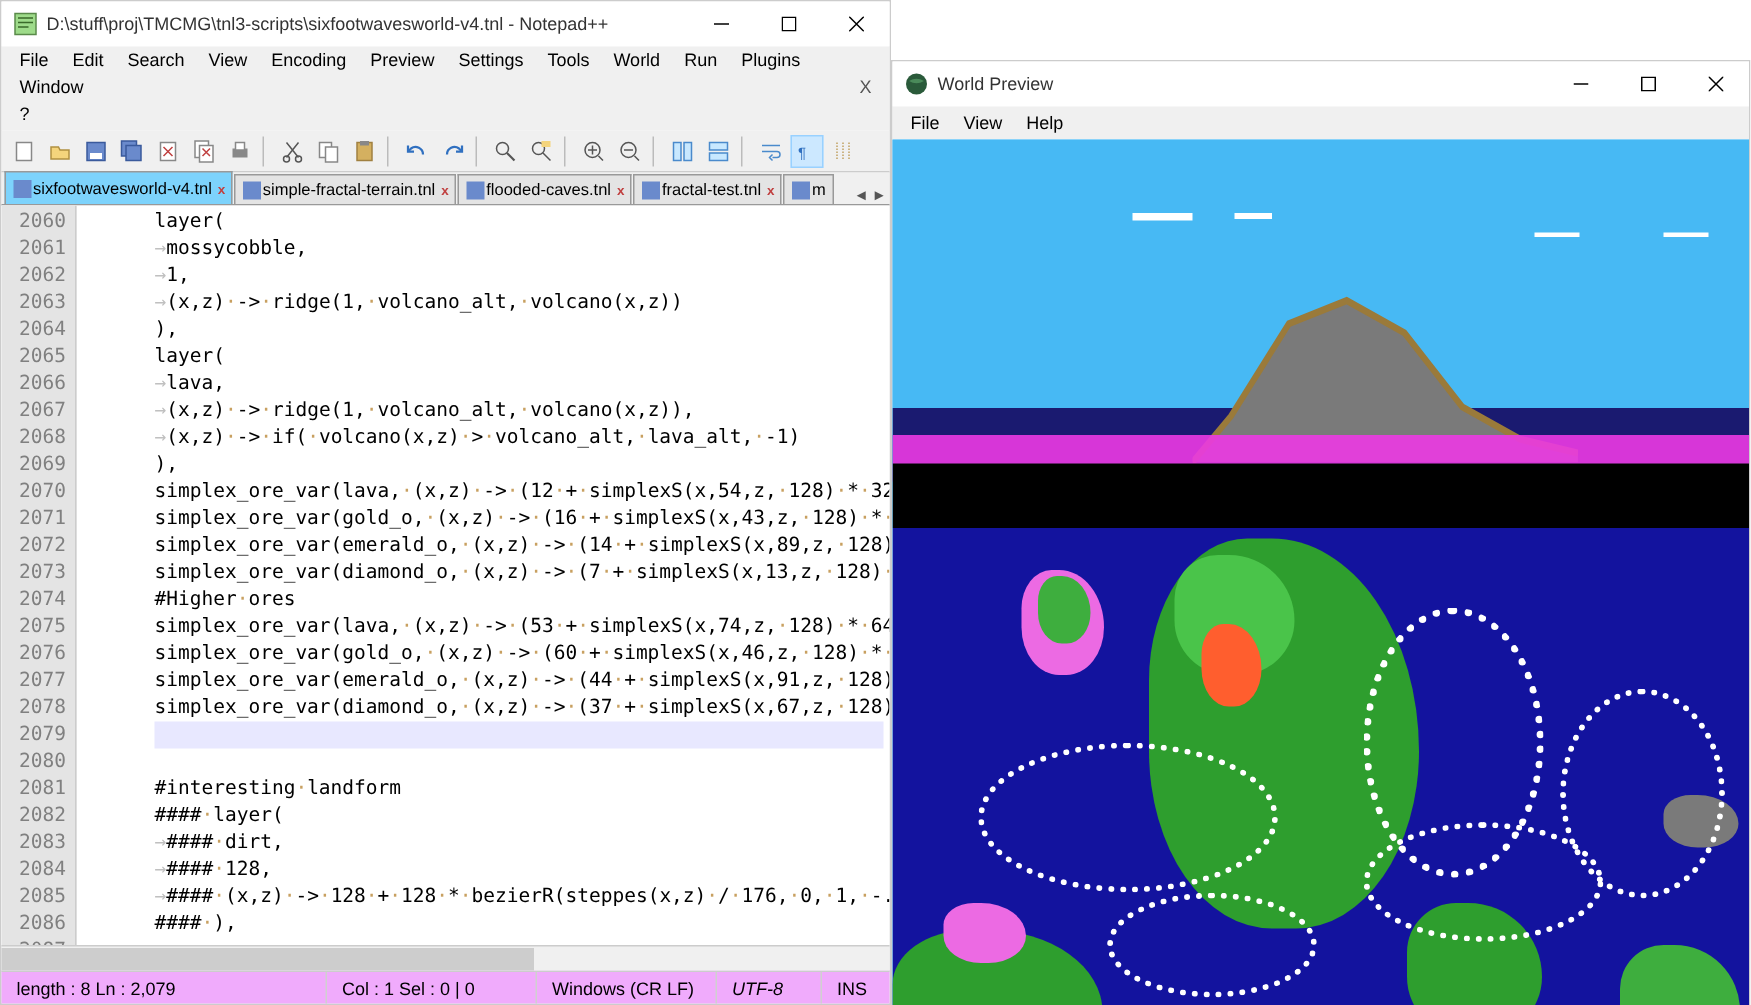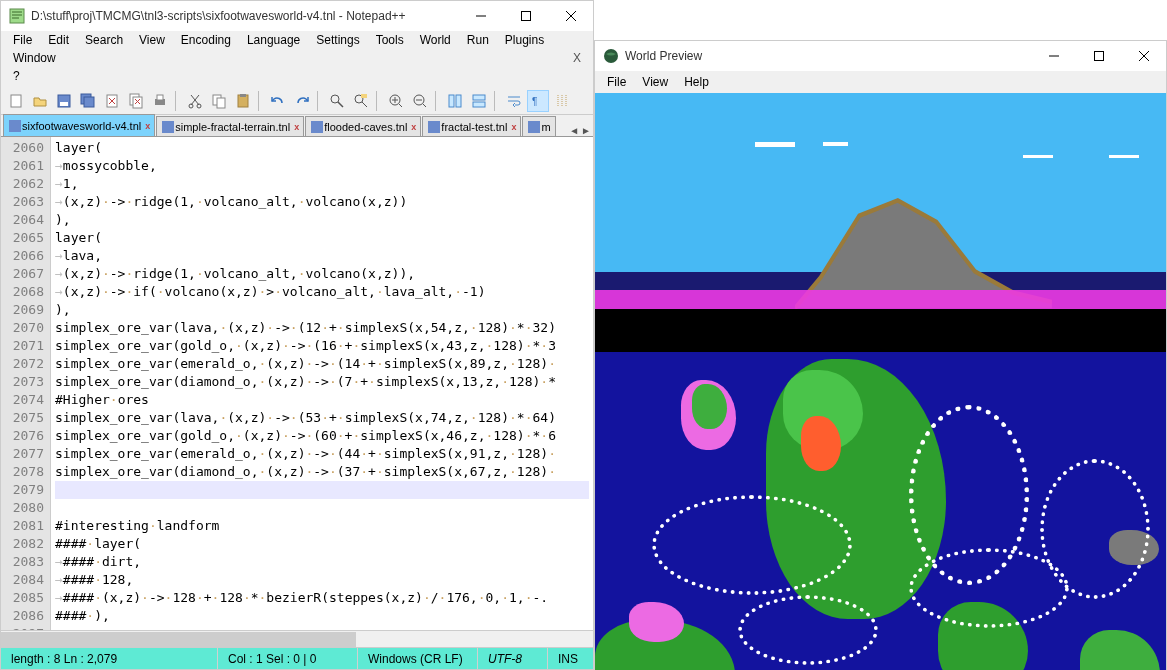--- a/index.html
+++ b/index.html
@@ -16,29 +16,29 @@
 .tbtn { width: 22px; height: 22px; display: flex; align-items: center; justify-content: center; border: 1px solid transparent; }
 .tbtn.active { background: #cce8ff; border-color: #99d1ff; }
 .tbar-sep { width: 5px; height: 20px; border-left: 1px solid #bbb; margin: 0 2px; }
 .tabs { height: 22px; display: flex; align-items: flex-end; background: #f0f0f0; border-bottom: 1px solid #999; padding: 0 2px; position: relative; }
 .tab { display: flex; align-items: center; height: 20px; padding: 0 4px; font-size: 11px; border: 1px solid #999; border-bottom: none; background: #e4e4e4; margin-right: 1px; white-space: nowrap; }
 .tab.active { background: #7dd3fc; height: 22px; }
 .tab .tclose { margin-left: 4px; font-size: 9px; color: #c04040; font-weight: bold; }
 .tab-nav { margin-left: auto; display: flex; align-items: center; gap: 2px; font-size: 10px; color: #555; }
 .editor-wrap { flex: 1; display: flex; overflow: hidden; position: relative; background: #fff; }
 .gutter { width: 50px; background: #e4e4e4; border-right: 1px solid #ccc; font-family: Consolas, monospace; font-size: 13px; color: #808080; text-align: right; padding: 2px 6px 2px 2px; line-height: 18px; }
-.code { flex: 1; font-family: Consolas, monospace; font-size: 13px; color: #000; padding: 2px 4px; line-height: 18px; white-space: pre; overflow: hidden; }
+.code { flex: 1; font-family: Consolas, monospace; font-size: 13px; color: #000; padding: 2px 4px; line-height: 18px; white-space: pre; overflow: hidden; margin-left: 48px; }
 .code .line { height: 18px; }
 .code .hl { background: #e8e8ff; display: block; width: 100%; height: 18px; }
 .code .arrow { color: #c0c0c0; }
 .code .dot { color: #c8a060; }
 .scroll-h { height: 17px; background: #f0f0f0; border-top: 1px solid #ccc; display: flex; align-items: center; }
 .scroll-track { flex: 1; height: 15px; background: #f0f0f0; position: relative; }
 .scroll-thumb { position: absolute; left: 0; width: 60%; height: 100%; background: #cdcdcd; }
-.statusbar { height: 22px; display: flex; align-items: center; background: #5eead4; border-top: 1px solid #ccc; font-size: 12px; }
+.statusbar { height: 22px; display: flex; align-items: center; background: #f0abfc; border-top: 1px solid #ccc; font-size: 12px; }
 .statusbar .cell { padding: 0 10px; border-right: 1px solid #d0d0d0; height: 100%; display: flex; align-items: center; }
 .npp-icon svg { width:16px; height:16px; }
 .preview-body { flex:1; position: relative; overflow: hidden; background: #4fc2ff; }
 .pv-sky { position:absolute; top:0; left:0; right:0; height:42%; background:#47b9f4; }
 .pv-cloud { position:absolute; background:#fff; }
 .pv-horizon { position:absolute; top:29%; left:0; right:0; height:6%; background:#1a1a70; }
 .pv-blackband { position:absolute; top:35%; left:0; right:0; height:7%; background:#000; }
 .pv-magenta { position:absolute; top:32%; left:0; right:0; height:5%; background:#ec3ae3; opacity:0.9; }
 .pv-mountain { position:absolute; top:15%; left:35%; width:45%; height:20%; }
 .pv-ocean { position:absolute; top:42%; left:0; right:0; bottom:0; background:#13139e; }
@@ -79,21 +79,21 @@
         </div>
     </div>
   </div>
 
   <div class="menubar" style="flex-wrap:wrap; height:auto; padding-bottom:2px;">
     <span>File</span>
     <span>Edit</span>
     <span>Search</span>
     <span>View</span>
     <span>Encoding</span>
-    <span>Language</span>
+    <span>Preview</span>
     <span>Settings</span>
     <span>Tools</span>
     <span>World</span>
     <span>Run</span>
     <span>Plugins</span>
     <span>Window</span>
     <span style="margin-left:auto; color:#555;">X</span>
     <div style="flex-basis:100%; height:0;"></div>
     <span class="qmark">?</span>
   </div>

